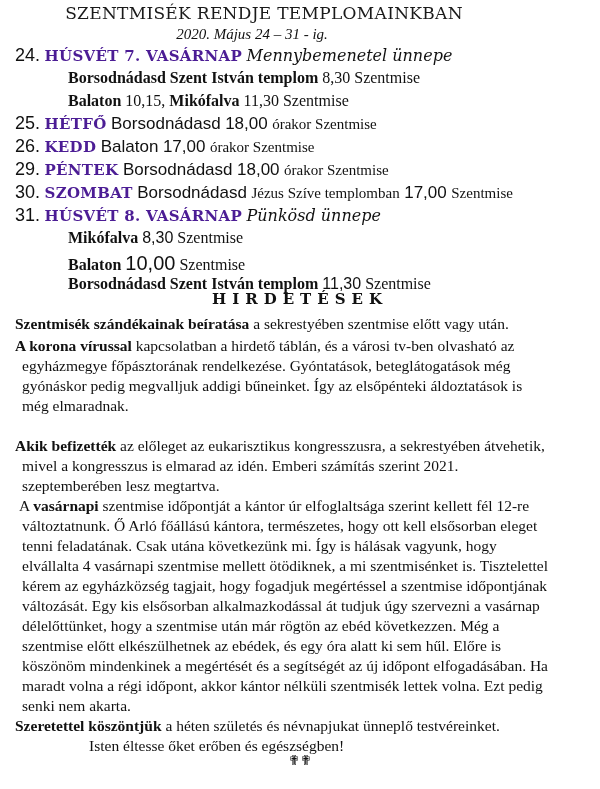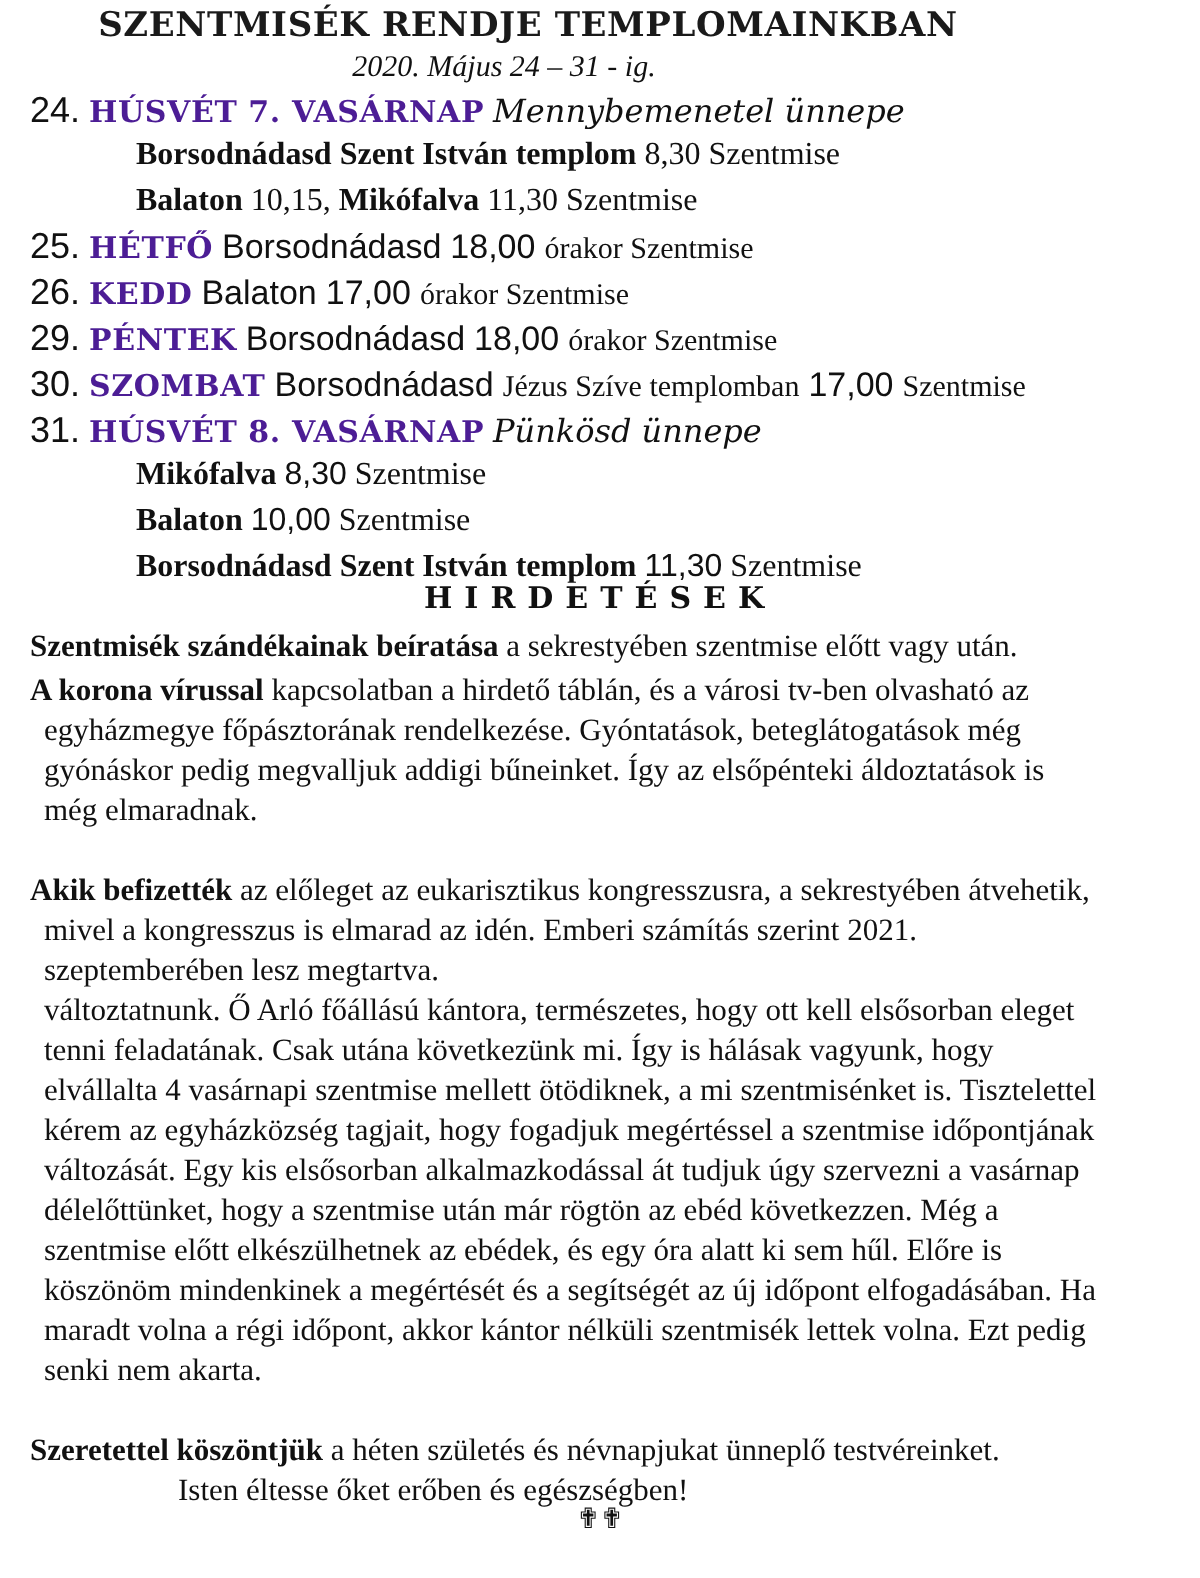--- a/index.html
+++ b/index.html
@@ -1,18 +1,18 @@
 <!DOCTYPE html>
 <html><head>
 <meta charset="utf-8">
 <style>
   html, body { margin: 0; padding: 0; background: #ffffff; }
   body { width: 600px; height: 789px; position: relative; overflow: hidden; color: #111; font-family: "Liberation Serif", serif; }
   .line { position: absolute; white-space: nowrap; line-height: 1; }
-  .title { left: 0; width: 528px; text-align: center; top: 5px; font-family: "DejaVu Serif", serif; font-size: 17px; font-weight: bold; letter-spacing: 0.3px; color: #1a1a1a; }
+  .title { left: 0; width: 528px; text-align: center; top: 5px; font-family: "DejaVu Serif", serif; font-size: 17px; font-weight: normal; letter-spacing: 0.3px; color: #1a1a1a; }
   .subtitle { left: 0; width: 504px; text-align: center; top: 27px; font-size: 15px; font-style: italic; }
   .day { left: 15px; font-size: 18px; }
   .num { font-family: "Liberation Sans", sans-serif; font-size: 18px; }
   .dayname { font-family: "DejaVu Serif", serif; font-size: 15px; font-weight: bold; letter-spacing: 0.3px; color: #4c1d95; }
   .feast { font-family: "DejaVu Serif", serif; font-style: italic; font-size: 16px; }
   .sans { font-family: "Liberation Sans", sans-serif; font-size: 17px; }
   .serifsm { font-family: "Liberation Serif", serif; font-size: 15px; }
   .sub { left: 52px; font-size: 16px; margin-left: 16px; }
   .b { font-weight: bold; }
   .hird { left: 0; width: 600px; text-align: center; top: 292px; font-family: "DejaVu Serif", serif; font-size: 15px; font-weight: bold; letter-spacing: 6px; }
@@ -82,21 +82,21 @@
   <span class="dayname">HÚSVÉT 8. VASÁRNAP</span>
   <span class="feast">Pünkösd ünnepe</span>
 </div>
 <div class="line sub" style="top:230px">
   <span class="b">Mikófalva</span>
   <span class="sans" style="font-size:16px">8,30</span>
   <span>Szentmise</span>
 </div>
 <div class="line sub" style="top:253px">
   <span class="b">Balaton</span>
-  <span class="sans" style="font-size:16px">10,00</span>
+  <span class="sans" style="font-size:20px">10,00</span>
   <span>Szentmise</span>
 </div>
 <div class="line sub" style="top:276px">
   <span class="b">Borsodnádasd Szent István templom</span>
   <span class="sans" style="font-size:16px">11,30</span>
   <span>Szentmise</span>
 </div>
 
 <div class="line hird">HIRDETÉSEK</div>
 
@@ -111,20 +111,21 @@
   <div class="ind">még elmaradnak.</div>
 </div>
 
 <div class="p" style="top:436px">
   <div><span class="b">Akik befizették</span><span> az előleget az eukarisztikus kongresszusra, a sekrestyében átvehetik,</span></div>
   <div class="ind">mivel a kongresszus is elmarad az idén. Emberi számítás szerint 2021.</div>
   <div class="ind">szeptemberében lesz megtartva.</div>
 </div>
 
 <div class="p" style="top:496px; left:19px">
+  <div><span>A </span><span class="b">vasárnapi</span><span> szentmise időpontját a kántor úr elfoglaltsága szerint kellett fél 12-re</span></div>
   <div class="ind" style="padding-left:3px">változtatnunk. Ő Arló főállású kántora, természetes, hogy ott kell elsősorban  eleget</div>
   <div class="ind" style="padding-left:3px">tenni feladatának. Csak utána következünk mi. Így is hálásak vagyunk, hogy</div>
   <div class="ind" style="padding-left:3px">elvállalta 4 vasárnapi szentmise mellett ötödiknek, a mi szentmisénket is. Tisztelettel</div>
   <div class="ind" style="padding-left:3px">kérem az egyházközség tagjait, hogy fogadjuk megértéssel a szentmise időpontjának</div>
   <div class="ind" style="padding-left:3px">változását. Egy kis elsősorban alkalmazkodással át tudjuk úgy szervezni a vasárnap</div>
   <div class="ind" style="padding-left:3px">délelőttünket, hogy a szentmise után már rögtön az ebéd következzen. Még a</div>
   <div class="ind" style="padding-left:3px">szentmise előtt elkészülhetnek az ebédek, és egy óra alatt ki sem hűl. Előre is</div>
   <div class="ind" style="padding-left:3px">köszönöm mindenkinek a megértését és a segítségét az új időpont elfogadásában. Ha</div>
   <div class="ind" style="padding-left:3px">maradt volna a régi időpont, akkor kántor nélküli szentmisék lettek volna. Ezt pedig</div>
   <div class="ind" style="padding-left:3px">senki nem akarta.</div>

